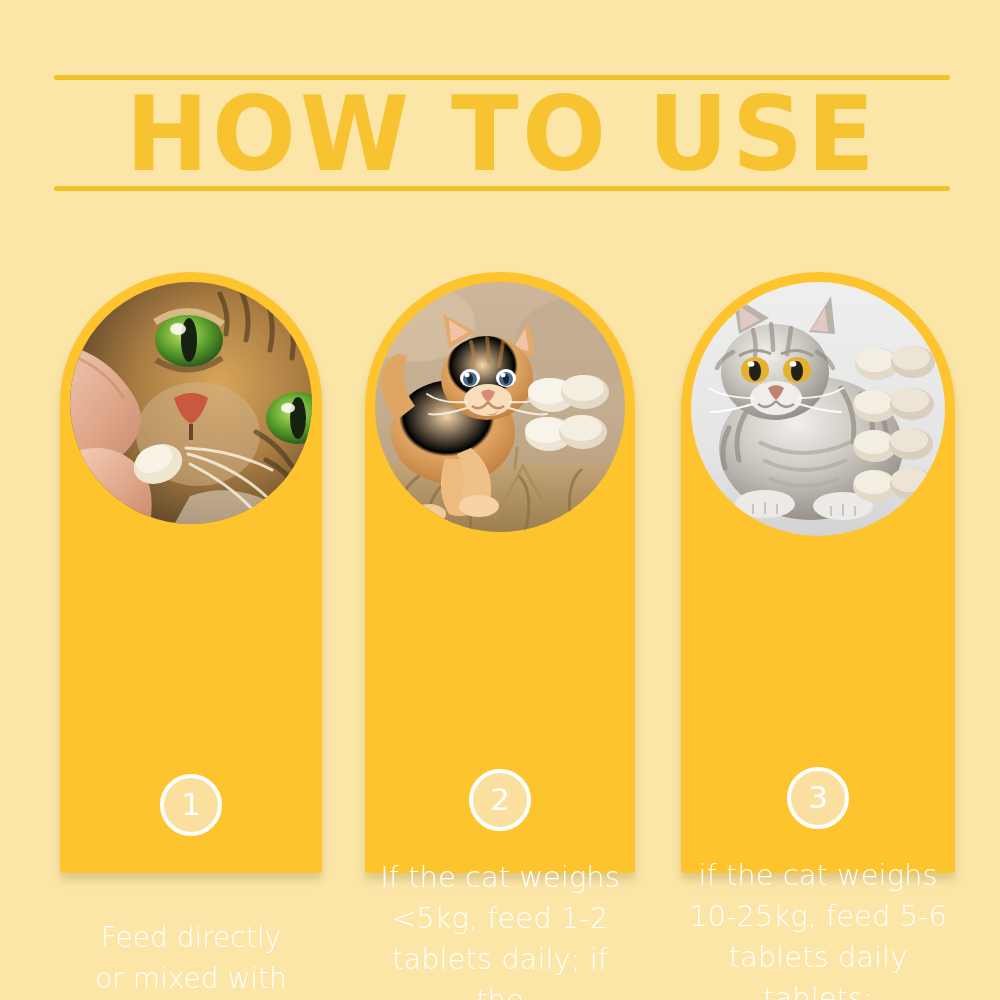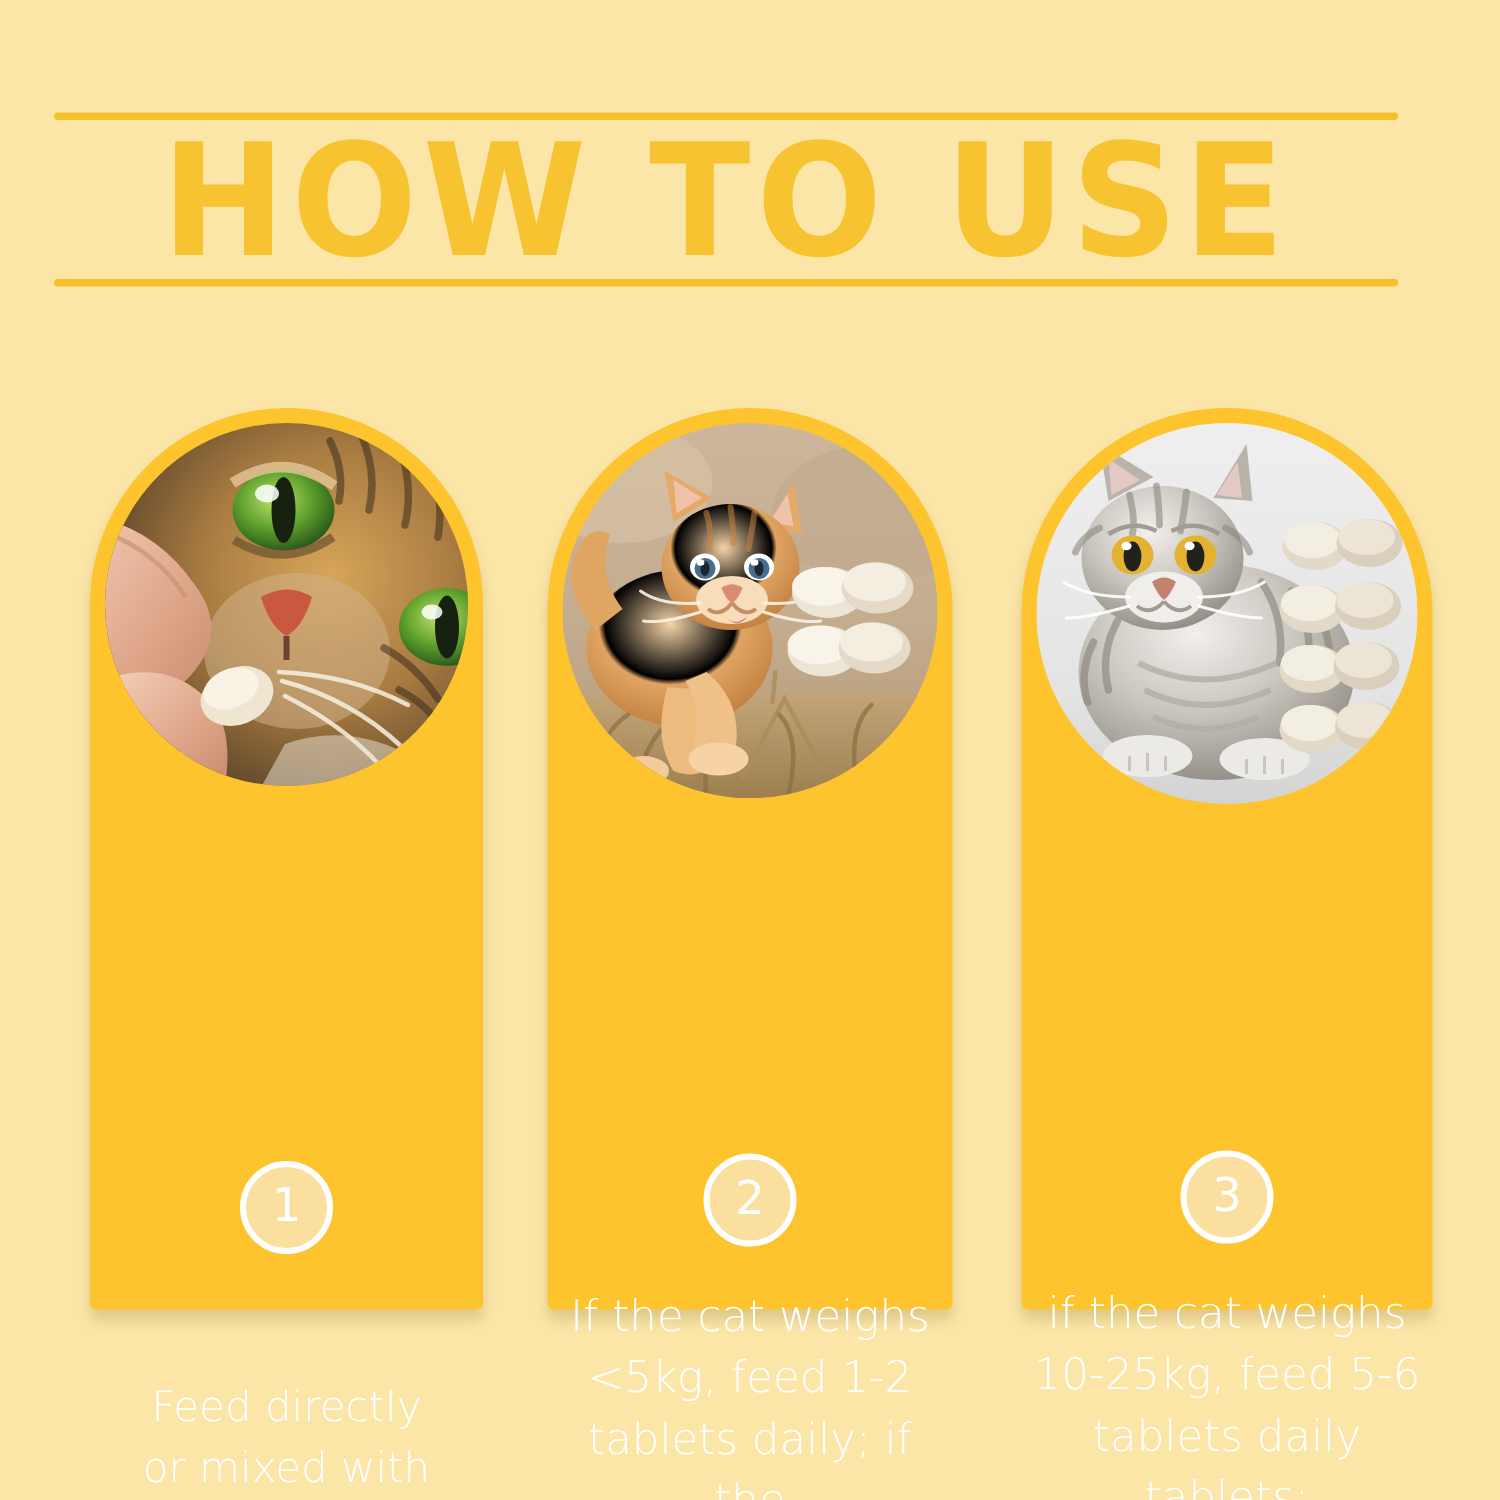--- a/index.html
+++ b/index.html
@@ -11,21 +11,21 @@
     height: 1000px;
     background: #fbe6a8;
     font-family: "Liberation Sans", sans-serif;
     overflow: hidden;
     position: relative;
   }
 
   
   #header {
     position: absolute;
-    left: 36px;
+    left: 54px;
     top: 70px;
     width: 896px;
     height: 126px;
   }
   .rule {
     position: absolute;
     left: 0;
     width: 896px;
     height: 5px;
     background: #f5c12b;

